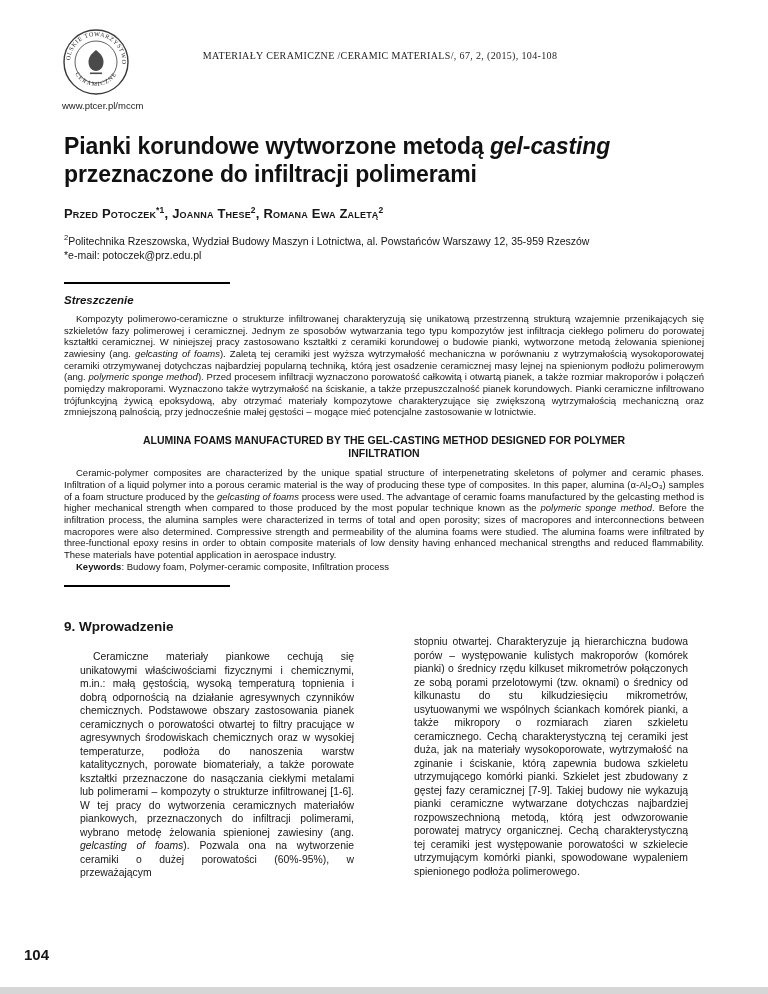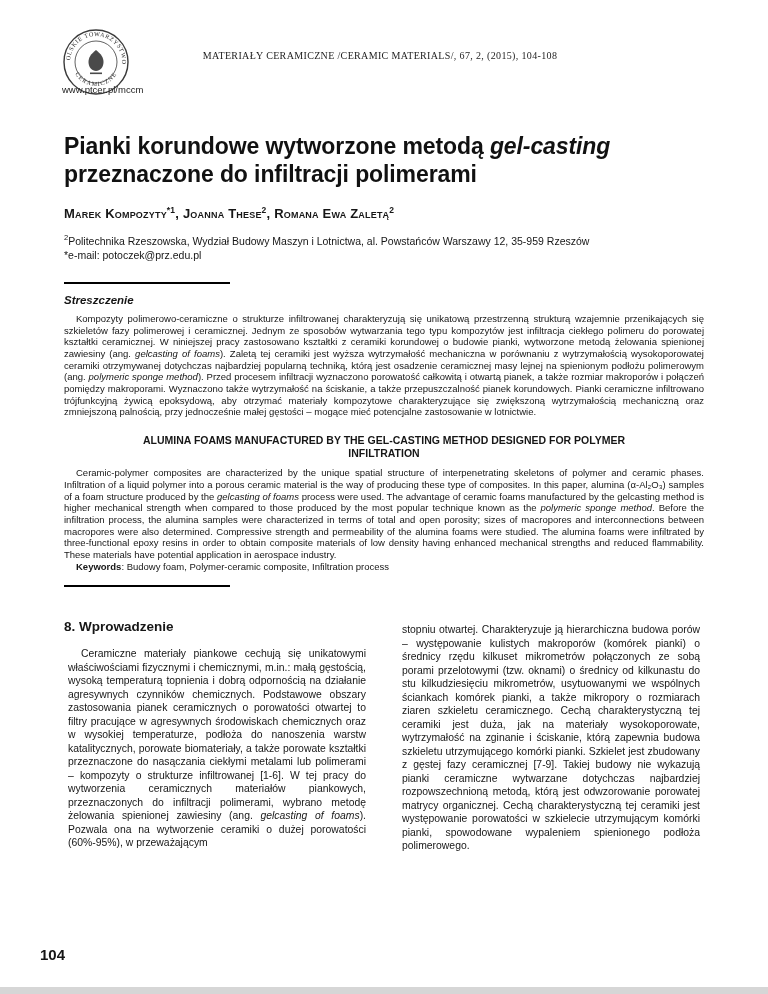--- a/index.html
+++ b/index.html
@@ -18,21 +18,21 @@
   }
   .header { position: relative; height: 132px; }
   .logo-wrap { position: absolute; left: 62px; top: 28px; width: 68px; height: 68px; }
   .journal-line {
     position: absolute; top: 50px; left: 0; right: 8px;
     text-align: center;
     font-family: "Liberation Serif", serif;
     font-size: 10px; letter-spacing: 0.35px; color: #1d1d1d;
   }
   .website {
-    position: absolute; left: 62px; top: 84px;
+    position: absolute; left: 62px; top: 100px;
     font-size: 9.5px; color: #222;
   }
   .content { padding: 0 64px; }
   .title {
     margin: 0; padding: 0;
     font-size: 23px; line-height: 28px; font-weight: 700;
     letter-spacing: -0.1px; color: #111;
   }
   .title em { font-style: italic; }
   .authors {
@@ -59,27 +59,27 @@
   p.abs-kw { margin: 0; font-size: 9.5px; line-height: 11.7px; text-indent: 12px; }
   p.abs-kw b { font-weight: 700; }
   .en-title {
     margin-top: 16px; text-align: center;
     font-size: 10.5px; line-height: 13px; font-weight: 700;
   }
   .columns { display: flex; gap: 28px; margin-top: 32px; }
   .col { flex: 0 0 306px; width: 306px; }
   .section-heading { margin: 0 0 13px; font-size: 13.5px; font-weight: 700; }
   p.body-text {
-    margin: 4px;
+    margin: 16px;
     font-size: 10.4px; line-height: 13.5px;
     text-align: justify; hyphens: auto;
   }
   p.body-text.indent { text-indent: 13px; }
   .page-number {
-    position: absolute; left: 40px; top: 946px;
+    position: absolute; left: 24px; top: 946px;
     font-size: 15px; font-weight: 700; text-align: right;
   }
   .bottom-edge {
     position: absolute; left: 0; bottom: 0;
     width: 100%; height: 7px; background: #d6d6d6;
   }
   .logo-svg text { font-family: "Liberation Serif", serif; fill: #2e2e2e; }
 </style>
 </head>
 <body>
@@ -106,21 +106,21 @@
       </svg>
     </div>
     <div class="journal-line">MATERIAŁY CERAMICZNE /CERAMIC MATERIALS/, 67, 2, (2015), 104-108</div>
     <div class="website">www.ptcer.pl/mccm</div>
   </div>
 
   <div class="content">
 
     <h1 class="title"><span>Pianki korundowe wytworzone metodą </span><em>gel-casting</em><br><span>przeznaczone do infiltracji polimerami</span></h1>
 
-    <div class="authors"><span>Marek Kompozyty</span><sup>*1</sup><span>, </span><span>Joanna These</span><sup>2</sup><span>, </span><span>Romana Ewa Zaletą</span><sup>2</sup></div>
+    <div class="authors"><span>Przed Potoczek</span><sup>*1</sup><span>, </span><span>Joanna These</span><sup>2</sup><span>, </span><span>Romana Ewa Zaletą</span><sup>2</sup></div>
 
     <div class="affiliations">
       <div><sup>2</sup><span>Politechnika Rzeszowska, Wydział Budowy Maszyn i Lotnictwa, al. Powstańców Warszawy 12, 35-959 Rzeszów</span></div>
       <div><span>*e-mail: potoczek@prz.edu.pl</span></div>
     </div>
 
     <div class="rule rule-1"></div>
 
     <h2 class="abstract-heading">Streszczenie</h2>
 
@@ -130,21 +130,21 @@
     <div class="en-title"><span>ALUMINA FOAMS MANUFACTURED BY THE GEL-CASTING METHOD DESIGNED FOR POLYMER</span><br><span>INFILTRATION</span></div>
 
     <p class="abs" lang="en"><span>Ceramic-polymer composites are characterized by the unique spatial structure of interpenetrating skeletons of polymer and ceramic phases. Infiltration of a liquid polymer into a porous ceramic material is the way of producing these type of composites. In this paper, alumina (α-Al₂O₃) samples of a foam structure produced by the </span><em>gelcasting of foams</em><span> process were used. The advantage of ceramic foams manufactured by the gelcasting method is higher mechanical strength when compared to those produced by the most popular technique known as the </span><em>polymeric sponge method</em><span>. Before the infiltration process, the alumina samples were characterized in terms of total and open porosity; sizes of macropores and interconnections between macropores were also determined. Compressive strength and permeability of the alumina foams were studied. The alumina foams were infiltrated by three-functional epoxy resins in order to obtain composite materials of low density having enhanced mechanical strengths and reduced flammability. These materials have potential application in aerospace industry.</span></p>
 
     <p class="abs-kw"><b>Keywords</b><span>: Budowy foam, Polymer-ceramic composite, Infiltration process</span></p>
 
     <div class="rule rule-2"></div>
 
     <div class="columns">
       <div class="col">
-        <h3 class="section-heading">8. Wprowadzenie</h3>
+        <h3 class="section-heading">9. Wprowadzenie</h3>
         <p class="body-text indent" lang="pl"><span>Ceramiczne materiały piankowe cechują się unikatowymi właściwościami fizycznymi i chemicznymi, m.in.: małą gęstością, wysoką temperaturą topnienia i dobrą odpornością na działanie agresywnych czynników chemicznych. Podstawowe obszary zastosowania pianek ceramicznych o porowatości otwartej to filtry pracujące w agresywnych środowiskach chemicznych oraz w wysokiej temperaturze, podłoża do nanoszenia warstw katalitycznych, porowate biomateriały, a także porowate kształtki przeznaczone do nasączania ciekłymi metalami lub polimerami – kompozyty o strukturze infiltrowanej [1-6]. W tej pracy do wytworzenia ceramicznych materiałów piankowych, przeznaczonych do infiltracji polimerami, wybrano metodę żelowania spienionej zawiesiny (ang. </span><em>gelcasting of foams</em><span>). Pozwala ona na wytworzenie ceramiki o dużej porowatości (60%-95%), w przeważającym</span></p>
       </div>
       <div class="col">
         <p class="body-text" lang="pl"><span>stopniu otwartej. Charakteryzuje ją hierarchiczna budowa porów – występowanie kulistych makroporów (komórek pianki) o średnicy rzędu kilkuset mikrometrów połączonych ze sobą porami przelotowymi (tzw. oknami) o średnicy od kilkunastu do stu kilkudziesięciu mikrometrów, usytuowanymi we wspólnych ściankach komórek pianki, a także mikropory o rozmiarach ziaren szkieletu ceramicznego. Cechą charakterystyczną tej ceramiki jest duża, jak na materiały wysokoporowate, wytrzymałość na zginanie i ściskanie, którą zapewnia budowa szkieletu utrzymującego komórki pianki. Szkielet jest zbudowany z gęstej fazy ceramicznej [7-9]. Takiej budowy nie wykazują pianki ceramiczne wytwarzane dotychczas najbardziej rozpowszechnioną metodą, którą jest odwzorowanie porowatej matrycy organicznej. Cechą charakterystyczną tej ceramiki jest występowanie porowatości w szkielecie utrzymującym komórki pianki, spowodowane wypaleniem spienionego podłoża polimerowego.</span></p>
       </div>
     </div>
 
   </div>
 
   <div class="page-number">104</div>

